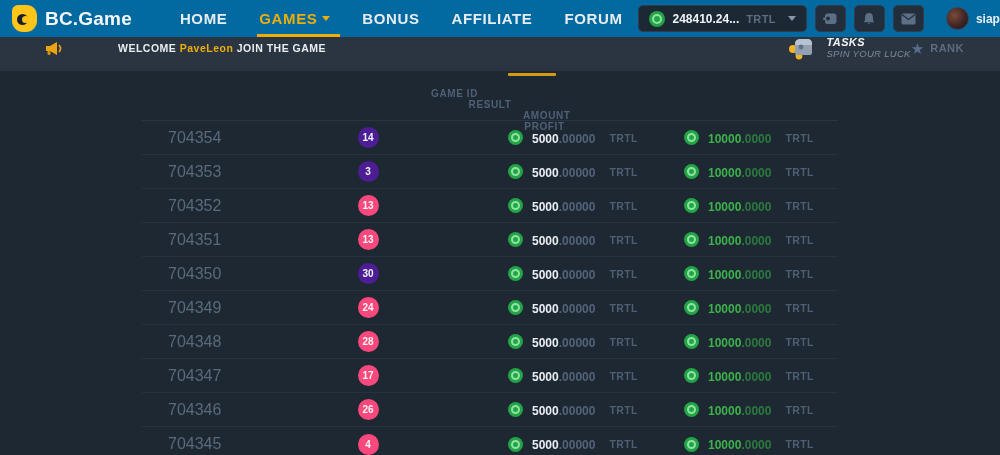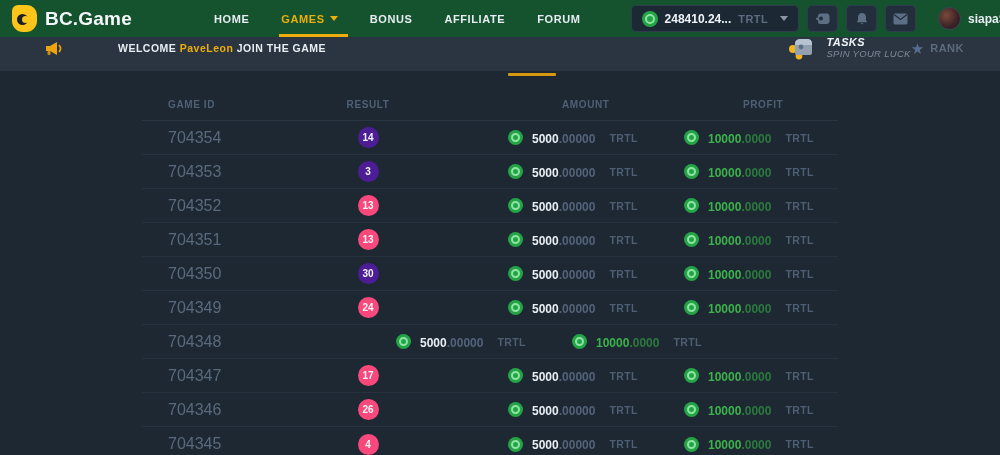--- a/index.html
+++ b/index.html
@@ -1,31 +1,31 @@
 <!DOCTYPE html>
 <html><head>
 <meta charset="utf-8">
 <style>
   * { margin:0; padding:0; box-sizing:border-box; }
   html,body { width:1000px; height:455px; overflow:hidden; background:#1e2833;
     font-family:"Liberation Sans", sans-serif; }
 
   
-  .topbar { height:37px; background:#14532d; display:flex; align-items:center; padding:0 10px 0 12px; position:relative;gap:34px; }
+  .topbar { height:37px; background:#0369a1; display:flex; align-items:center; padding:0 10px 0 12px; position:relative; }
   .brand { display:flex; align-items:center; gap:8px; }
   .logo-badge { width:25px; height:27px; background:#fdc51a; border-radius:6px 10px 11px 11px;
     display:flex; align-items:center; justify-content:center; position:relative; }
   .logo-badge::before { content:""; width:11px; height:11px; background:#181f2a; border-radius:50%;
     position:absolute; left:5px; top:9px; }
   .logo-badge::after { content:""; width:7px; height:7px; background:#fdc51a; border-radius:50%;
     position:absolute; left:10px; top:11px; }
   .brand-name { color:#f5f8fb; font-size:19px; font-weight:bold; letter-spacing:.2px; }
 
   .nav { display:flex; align-items:center; margin-left:32px; height:100%; }
-  .nav-item { color:#e7edf3; font-size:11px; font-weight:bold; letter-spacing:.6px; padding:0 16px;
+  .nav-item { color:#e7edf3; font-size:15px; font-weight:bold; letter-spacing:.6px; padding:0 16px;
     height:100%; display:flex; align-items:center; cursor:pointer; position:relative; }
   .nav-item.active { color:#ecae0c; }
   .nav-item.active::after { content:""; position:absolute; left:14px; right:6px; bottom:0; height:3px; background:#ecae0c; }
   .caret { display:inline-block; margin-left:5px; width:0; height:0; border-left:4px solid transparent;
     border-right:4px solid transparent; border-top:5px solid #8a97a8; }
   .nav-item.active .caret { border-top-color:#ecae0c; }
 
   .topbar-right { margin-left:auto; display:flex; align-items:center; gap:8px; }
   .balance-pill { display:flex; align-items:center; gap:7px; background:#1d2835; border:1px solid #2f3c4d;
     border-radius:5px; height:27px; padding:0 10px; cursor:pointer; }
@@ -59,21 +59,21 @@
   .tasks-sub { color:#7c8a9b; font-size:9.5px; letter-spacing:.3px; }
   .rank { display:flex; align-items:center; gap:6px; cursor:pointer; margin-right:22px; }
   .rank-star { color:#576d8e; font-size:15px; line-height:1; }
   .rank-label { color:#5d6b7c; font-size:11px; font-weight:bold; letter-spacing:.5px; }
 
   
   .content { position:relative; height:387px; background:#1e2833; }
   .tab-indicator { position:absolute; top:2px; left:508px; width:48px; height:3px; background:#d4990f; border-radius:1px; }
 
   .bets-table { position:absolute; top:17px; left:142px; width:696px; }
-  .thead { display:flex; align-items:center; height:33px; border-bottom:1px solid #2a3544; }
+  .thead { display:flex; align-items:center; height:33px; border-bottom:1px solid #2a3544;flex-direction:column; }
   .th { color:#4f6076; font-size:10px; font-weight:bold; letter-spacing:.6px; }
   .trow { display:flex; align-items:center; height:34px; border-bottom:1px solid #273240; cursor:pointer; }
   .trow:last-child { border-bottom:none; }
 
   .c-id { width:170px; padding-left:26px; }
   .c-result { width:112px; display:flex; justify-content:center; }
   .c-amount { width:210px; display:flex; align-items:center; padding-left:84px; }
   .c-profit { flex:1; display:flex; align-items:center; padding-left:50px; }
   .thead .c-amount { padding-left:138px; }
   .thead .c-profit { padding-left:109px; }
@@ -298,20 +298,23 @@
     </div>
     <div class="c-profit money">
       <span class="coin"></span>
       <span><span class="pft-int">10000</span><span class="pft-dec">.0000</span></span>
       <span class="cur-label">TRTL</span>
     </div>
   </div>
 
   <div class="trow">
     <div class="c-id game-id">704348</div>
+    <div class="c-result">
+      <span class="badge pink">28</span>
+    </div>
     <div class="c-amount money">
       <span class="coin"></span>
       <span><span class="amt-int">5000</span><span class="amt-dec">.00000</span></span>
       <span class="cur-label">TRTL</span>
     </div>
     <div class="c-profit money">
       <span class="coin"></span>
       <span><span class="pft-int">10000</span><span class="pft-dec">.0000</span></span>
       <span class="cur-label">TRTL</span>
     </div>

